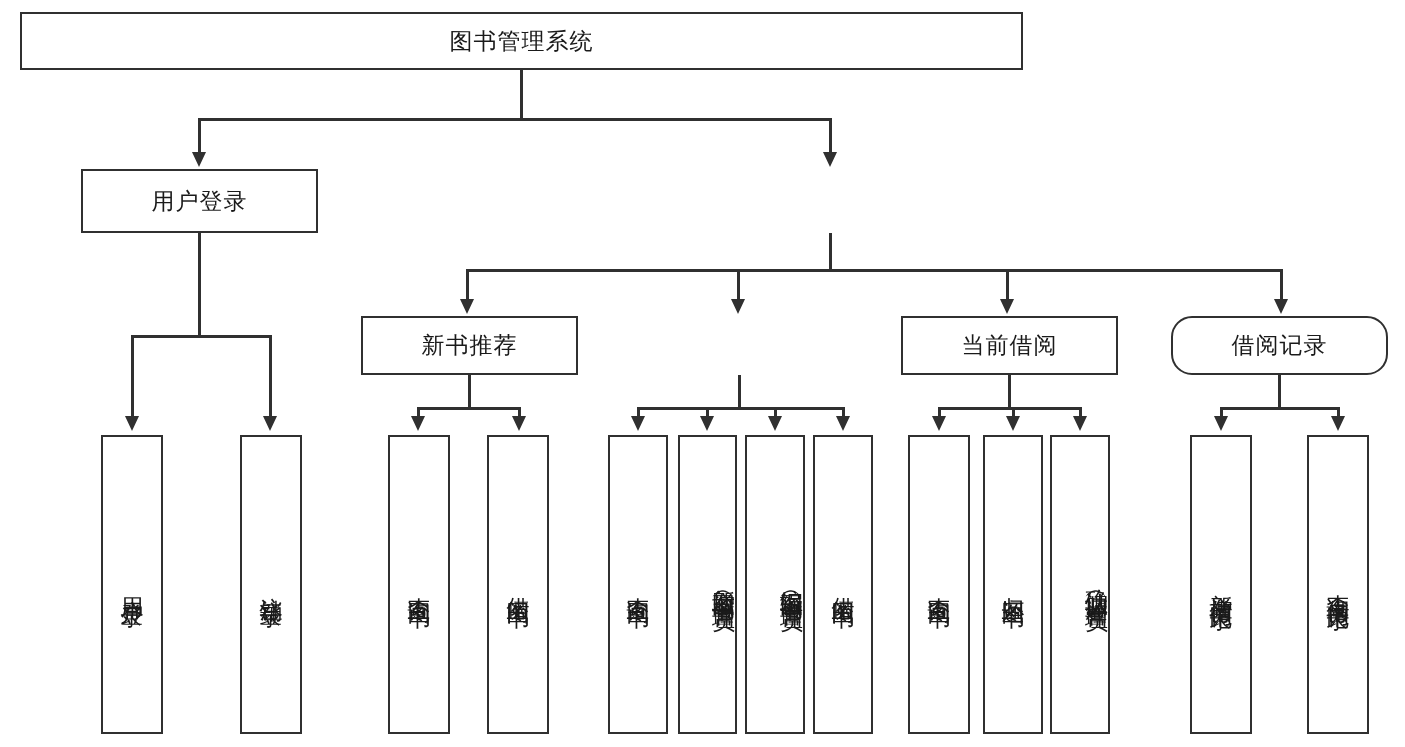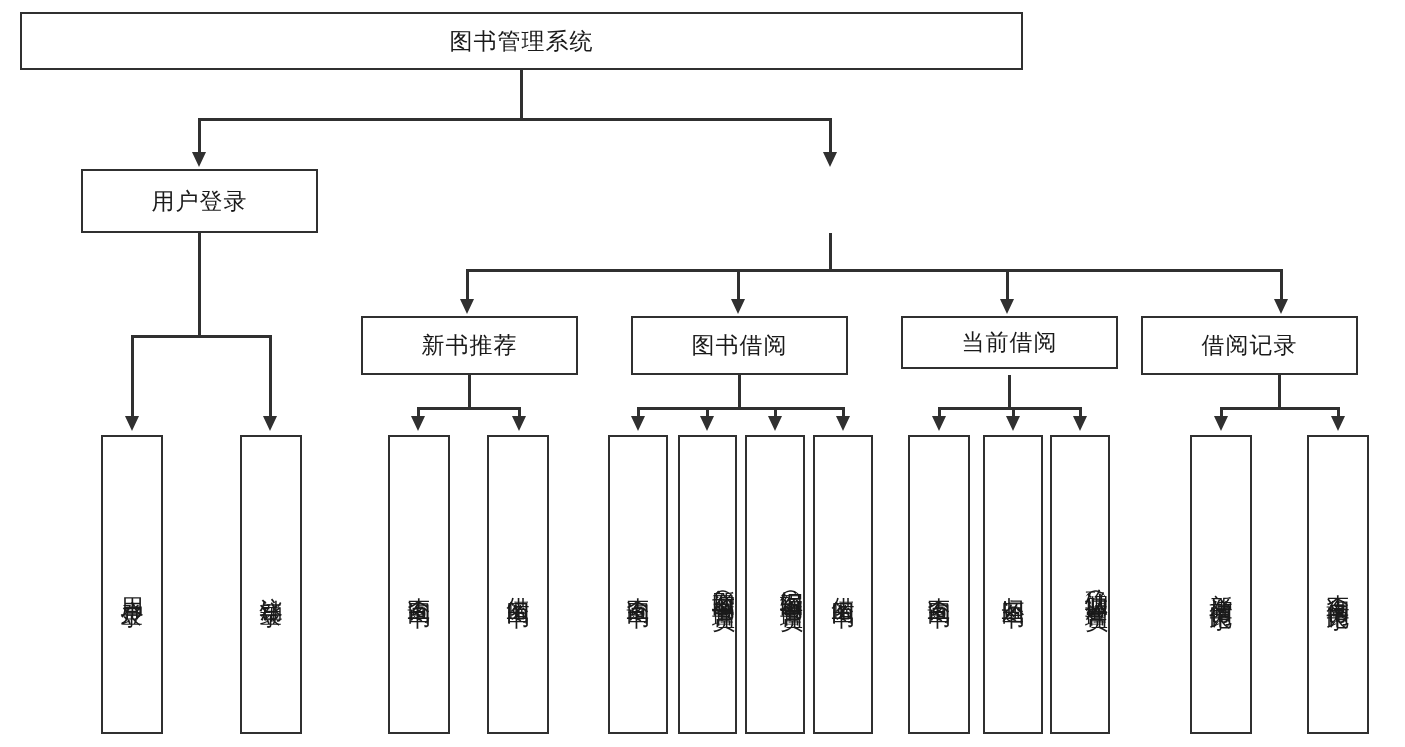--- a/index.html
+++ b/index.html
@@ -107,27 +107,24 @@
   <div class="edge vline" style="left:737px; top:269px; height:32px;"></div>
   <div class="arrow" style="left:731px; top:299px;"></div>
   <div class="edge vline" style="left:1006px; top:269px; height:32px;"></div>
   <div class="arrow" style="left:1000px; top:299px;"></div>
   <div class="edge vline" style="left:1280px; top:269px; height:32px;"></div>
   <div class="arrow" style="left:1274px; top:299px;"></div>
 
   <div class="node h" style="left:361px; top:316px; width:217px; height:59px;text-align:center;">
     <span>新书推荐</span>
   </div>
-  <div class="node h" style="left:631px; top:316px; width:217px; height:59px;">
-    <span>图书借阅</span>
-  </div>
-  <div class="node h" style="left:901px; top:316px; width:217px; height:53px;">
+  <div class="node h" style="left:901px; top:316px; width:217px; height:59px;">
     <span>当前借阅</span>
   </div>
-  <div class="node h" style="left:1141px; top:316px; width:217px; height:59px;">
+  <div class="node h" style="left:1171px; top:316px; width:217px; height:59px;border-radius:21px;">
     <span>借阅记录</span>
   </div>
 
   <div class="edge vline" style="left:468px; top:375px; height:32px;"></div>
   <div class="edge hline" style="left:417px; top:407px; width:104px;"></div>
   <div class="edge vline" style="left:417px; top:407px; height:11px;"></div>
   <div class="arrow" style="left:411px; top:416px;"></div>
   <div class="edge vline" style="left:518px; top:407px; height:11px;"></div>
   <div class="arrow" style="left:512px; top:416px;"></div>
 

